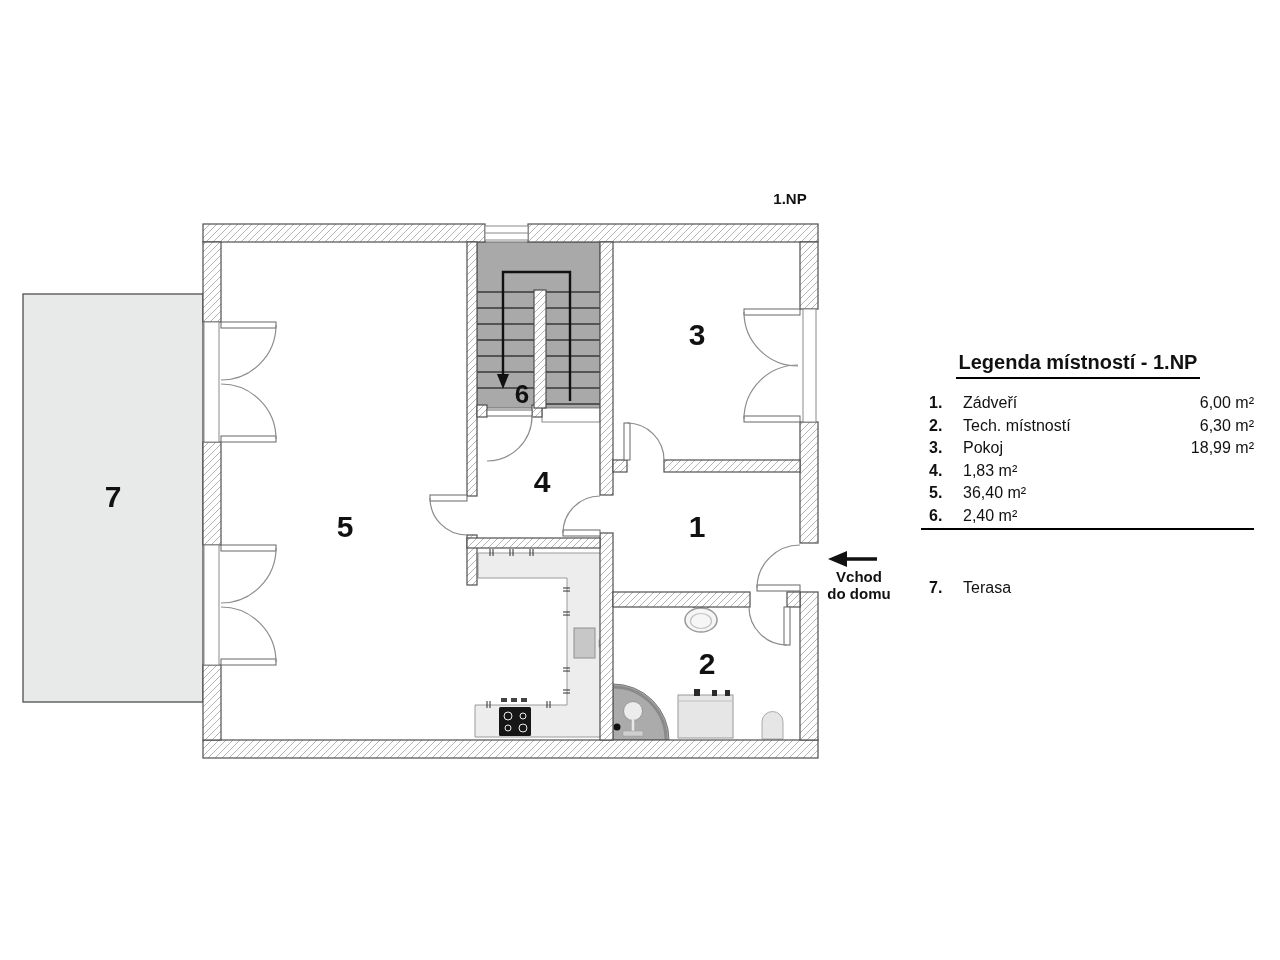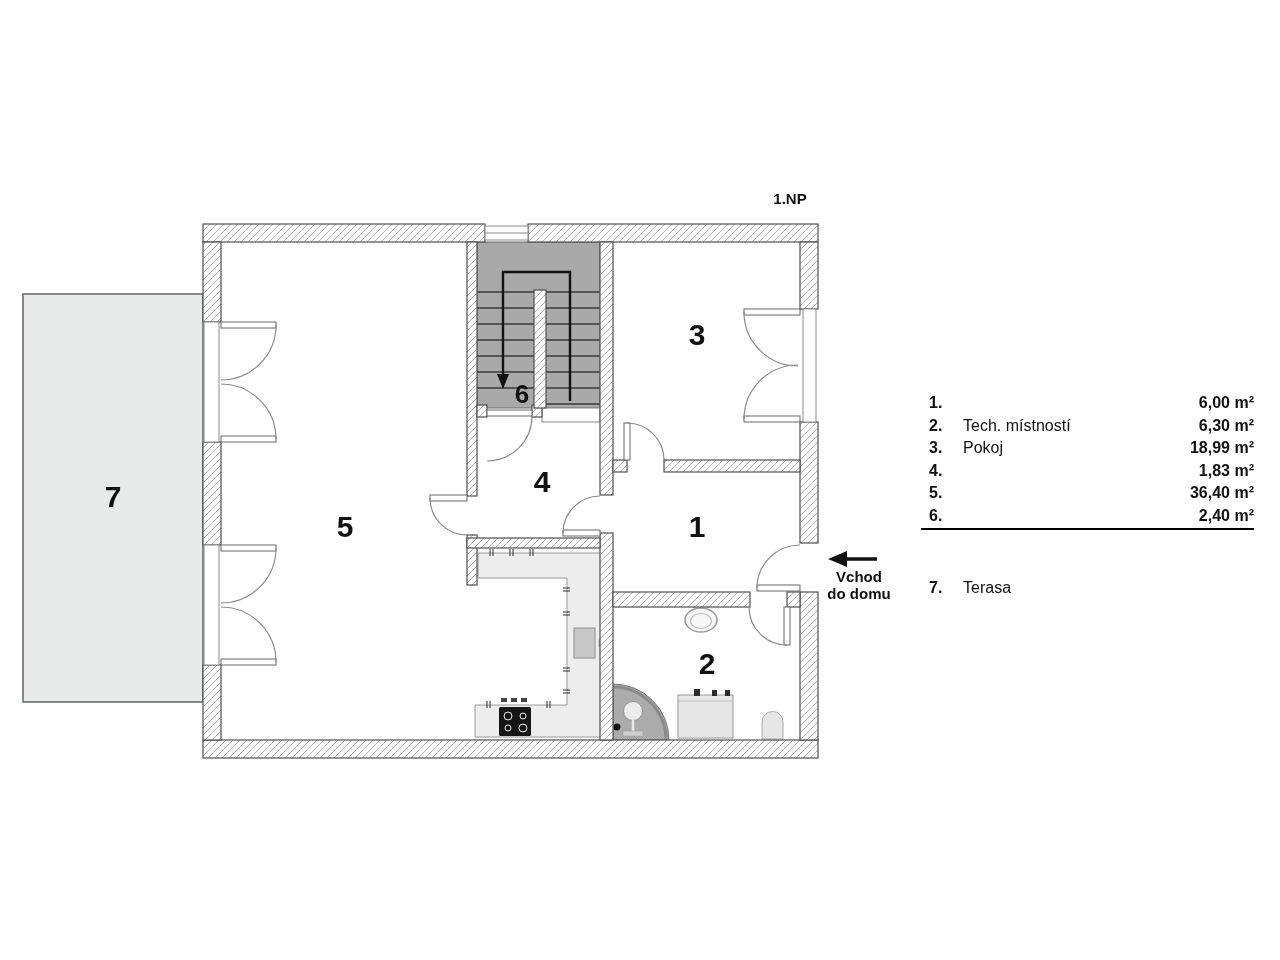--- a/index.html
+++ b/index.html
@@ -33,21 +33,21 @@
   .entrance-label{font:bold 15px "Liberation Sans",sans-serif;fill:#111;text-anchor:middle;}
 
   
   .abs{position:absolute;}
   #legend-title{left:911px;top:351px;width:334px;text-align:center;font-size:20px;font-weight:bold;}
   #legend-title span{display:inline-block;border-bottom:2.5px solid #000;padding:0 3px 3px 3px;}
   #legend-rows{left:922px;top:392px;width:332px;}
   .lrow{display:grid;grid-template-columns:41px 1fr auto;align-items:center;height:22.5px;font-size:16px;line-height:22.5px;}
   .lnum{font-weight:bold;padding-left:7px;}
   .lname{white-space:nowrap;}
-  .larea{font-weight:bold;text-align:right;}
+  .larea{font-weight:normal;text-align:left;}
   #legend-divider{left:921px;top:528px;width:333px;border-top:2px solid #000;height:0;}
   #legend-total{left:922px;top:546px;width:332px;display:grid;grid-template-columns:1fr auto;align-items:center;height:24px;font-size:17px;font-weight:bold;}
   #legend-total .tlabel{padding-left:7px;}
   #legend-row7{left:922px;top:577px;width:332px;display:grid;grid-template-columns:41px 1fr;align-items:center;height:22.5px;font-size:16px;}
   #footnote{left:900px;top:691px;width:370px;text-align:center;font-size:16px;}
 </style>
 </head>
 <body>
 
 <div id="stage">
@@ -249,24 +249,26 @@
     <text class="floor-label" x="790" y="204">1.NP</text>
 
     <g>
       <line x1="845" y1="559" x2="877" y2="559" stroke="#111" stroke-width="3.5"></line>
       <polygon points="828,559 847,551 847,567" fill="#111"></polygon>
       <text class="entrance-label" x="859" y="582">Vchod</text>
       <text class="entrance-label" x="859" y="599">do domu</text>
     </g>
   </svg>
 
+  <div class="abs" id="legend-title"><span>Legenda místností - 1.NP</span></div>
 
   <div class="abs" id="legend-rows">
     <div class="lrow">
       <span class="lnum">1.</span>
+      <span class="lname">Zádveří</span>
       <span class="larea">6,00 m²</span>
     </div>
     <div class="lrow">
       <span class="lnum">2.</span>
       <span class="lname">Tech. místností</span>
       <span class="larea">6,30 m²</span>
     </div>
     <div class="lrow">
       <span class="lnum">3.</span>
       <span class="lname">Pokoj</span>

